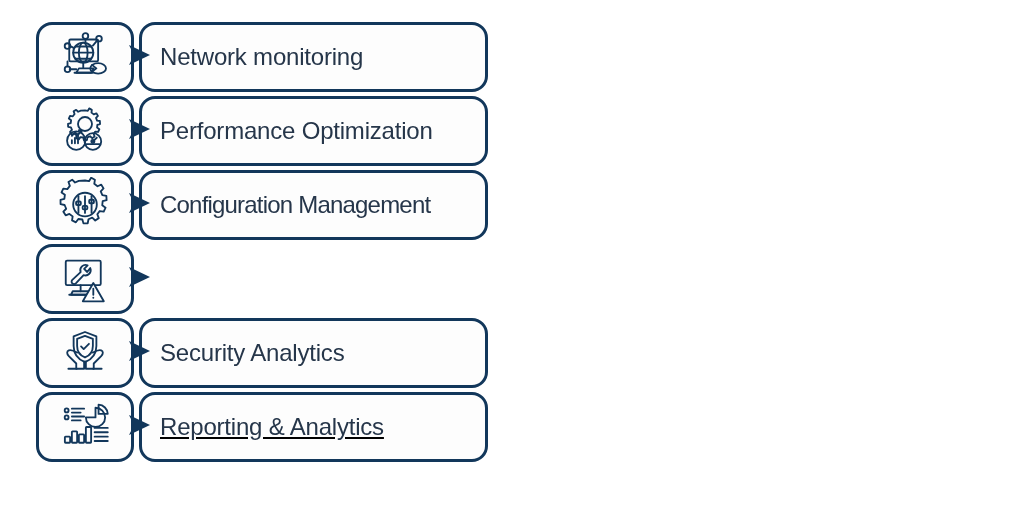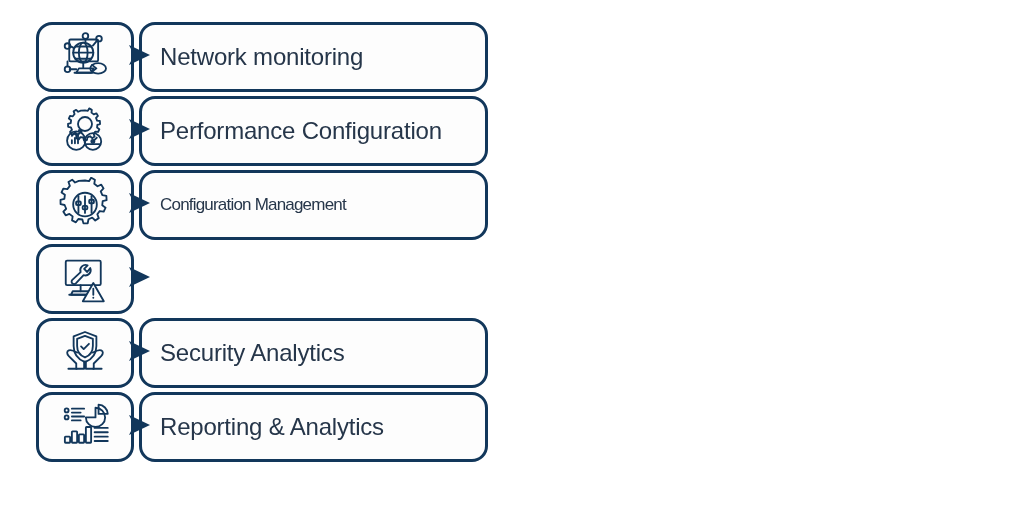--- a/index.html
+++ b/index.html
@@ -28,21 +28,21 @@
     width: 452px;
   }
 
   .row {
     display: flex;
     align-items: stretch;
     height: 66px;
     margin-bottom: 8px;
     position: relative;
   }
-  .row:last-child { margin-bottom: 0; }
+  .row:last-child { margin-bottom: 0; text-decoration: underline; }
 
   .icon-box {
     width: 98px;
     height: 70px;
     box-sizing: border-box;
     border: 3px solid #12375b;
     border-radius: 16px;
     background: #fdfdfd;
     display: flex;
     align-items: center;
@@ -89,21 +89,21 @@
   .label-text {
     color: #26364a;
     font-size: 24px;
     font-weight: 400;
     letter-spacing: -0.2px;
     white-space: nowrap;
   }
 
   .label-text.tight {
     letter-spacing: -0.8px;
-    font-size: 17px;
+    font-size: 24px;
   }
 </style>
 </head>
 <body>
 
 <div id="canvas">
 
   <div class="list">
 
     <div class="row">
@@ -159,21 +159,21 @@
             <path d="M33.5 47h15"></path>
           </svg>
         </span>
       </div>
       <div class="connector">
         <svg class="arrow" viewBox="0 0 30 30">
           <path d="M5 5 L26 15 L5 25 L10 15 Z" fill="#12375b"></path>
         </svg>
       </div>
       <div class="label-box">
-        <span class="label-text">Performance Configuration</span>
+        <span class="label-text">Performance Optimization</span>
       </div>
     </div>
 
     <div class="row">
       <div class="icon-box">
         <span>
           <svg viewBox="0 0 64 64" fill="none" stroke="#12375b" stroke-width="2.1" stroke-linecap="round" stroke-linejoin="round">
             <path d="M32 4l4.6.8 2.4-4 4.3 2.4-.7 4.6 3.7 2.8 4.3-1.8 2.6 4.2-3.2 3.4 1.8 4.3 4.6.8.3 4.9-4.5 1.3-.5 4.6 3.8 2.8-2.1 4.4-4.6-.6-2.7 3.7 1.6 4.4-4 2.7-3.4-3.2-4.3 1.8-.9 4.6-4.9.1-1.2-4.4-4.6-.6-2.8 3.8-4.4-2.2.7-4.6-3.7-2.8-4.3 1.6-2.6-4.2 3.2-3.3-1.8-4.3-4.6-.9-.1-4.9 4.4-1.2.6-4.6-3.8-2.8 2-4.4 4.6.6 2.9-3.7-1.6-4.4 4.2-2.6 3.3 3.2 4.3-1.8z"></path>
             <circle cx="32" cy="31.5" r="13.5"></circle>
             <line x1="24.5" y1="22" x2="24.5" y2="41"></line>

